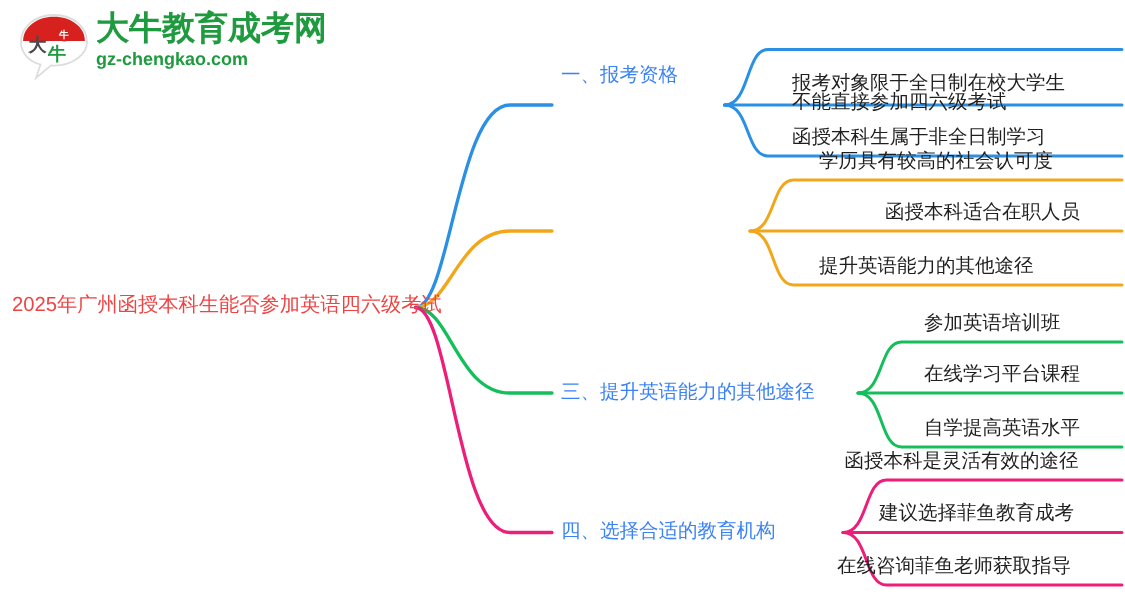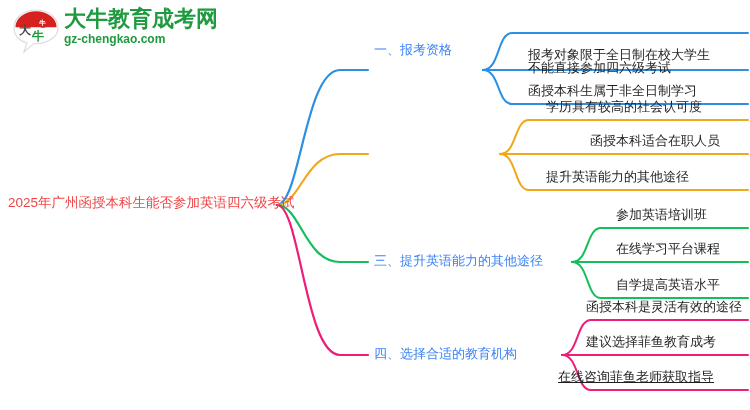--- a/index.html
+++ b/index.html
@@ -148,17 +148,17 @@
   <div class="node-text leaf-label" style="left:546px; top:99px;">学历具有较高的社会认可度</div>
   <div class="node-text leaf-label" style="left:546px; top:133px;padding-left:44px;">函授本科适合在职人员</div>
   <div class="node-text leaf-label" style="left:546px; top:169px;">提升英语能力的其他途径</div>
 
   <div class="node-text branch-label" style="left:374px; top:253px;">三、提升英语能力的其他途径</div>
   <div class="node-text leaf-label" style="left:616px; top:207px;">参加英语培训班</div>
   <div class="node-text leaf-label" style="left:616px; top:241px;">在线学习平台课程</div>
   <div class="node-text leaf-label" style="left:616px; top:277px;">自学提高英语水平</div>
 
   <div class="node-text branch-label" style="left:374px; top:346px;">四、选择合适的教育机构</div>
-  <div class="node-text leaf-label" style="left:586px; top:299px;text-align:right;">函授本科是灵活有效的途径</div>
+  <div class="node-text leaf-label" style="left:563px; top:299px;text-align:right;">函授本科是灵活有效的途径</div>
   <div class="node-text leaf-label" style="left:586px; top:334px;">建议选择菲鱼教育成考</div>
-  <div class="node-text leaf-label" style="left:558px; top:369px;text-decoration:underline;">在线咨询菲鱼老师获取指导</div>
+  <div class="node-text leaf-label" style="left:558px; top:369px;">在线咨询菲鱼老师获取指导</div>
 
 </div>
 
 </body></html>

